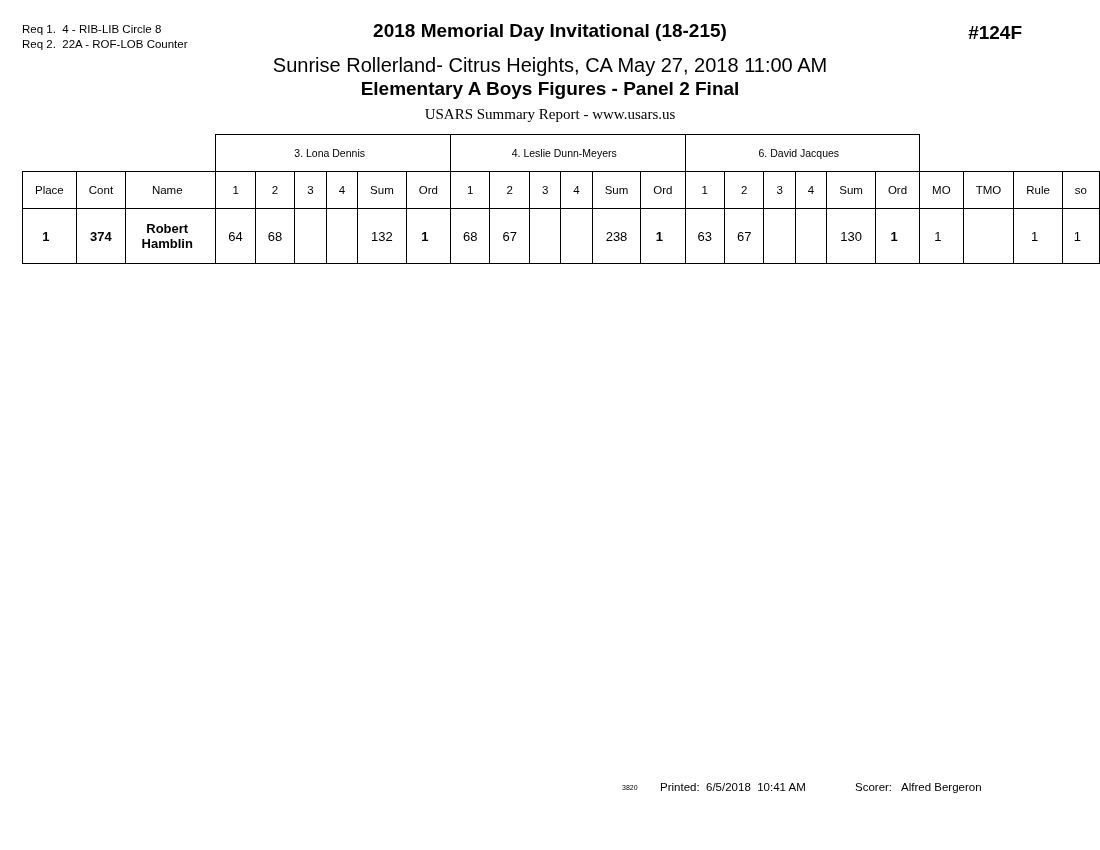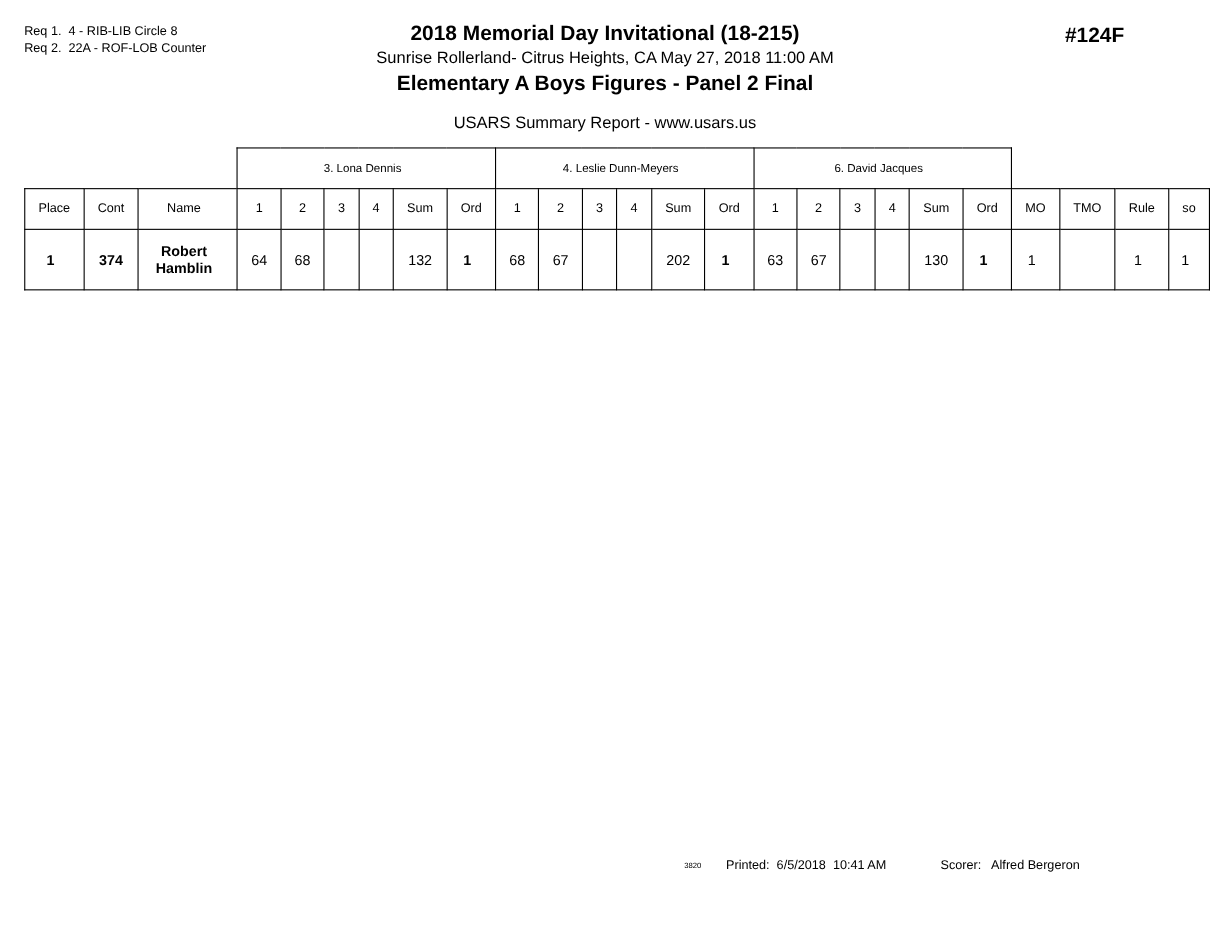--- a/index.html
+++ b/index.html
@@ -42,34 +42,35 @@
     top: 20px;
     text-align: center;
   }
   .title-main {
     font-size: 19px;
     font-weight: bold;
     letter-spacing: 0px;
     line-height: 22px;
   }
   .title-venue {
-    font-size: 15px;
+    font-size: 20px;
     line-height: 20px;
-    margin-top: 1px;
+    margin-top: 13px;
   }
   .title-event {
     font-size: 19px;
     font-weight: bold;
     line-height: 24px;
     margin-top: 2px;
   }
   .title-report {
     font-size: 15px;
     line-height: 20px;
-    margin-top: 13px;
+    margin-top: 3px;
+    font-family: Liberation Serif, serif;
   }
 
   
   .docnum {
     position: absolute;
     right: 78px;
     top: 22px;
     font-size: 19px;
     font-weight: bold;
   }
@@ -232,21 +233,21 @@
           <td class="col-score">68</td>
           <td class="col-score"></td>
           <td class="col-score"></td>
           <td class="col-sum">132</td>
           <td class="col-ord bold-cell left-align">1</td>
 
           <td class="col-score">68</td>
           <td class="col-score">67</td>
           <td class="col-score"></td>
           <td class="col-score"></td>
-          <td class="col-sum">202</td>
+          <td class="col-sum">238</td>
           <td class="col-ord bold-cell left-align">1</td>
 
           <td class="col-score">63</td>
           <td class="col-score">67</td>
           <td class="col-score"></td>
           <td class="col-score"></td>
           <td class="col-sum">130</td>
           <td class="col-ord bold-cell left-align">1</td>
 
           <td class="col-mo left-align">1</td>

